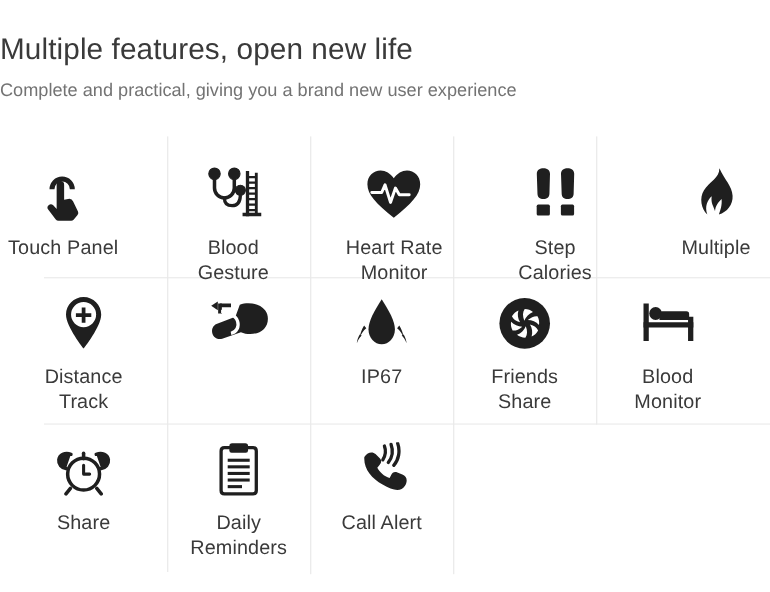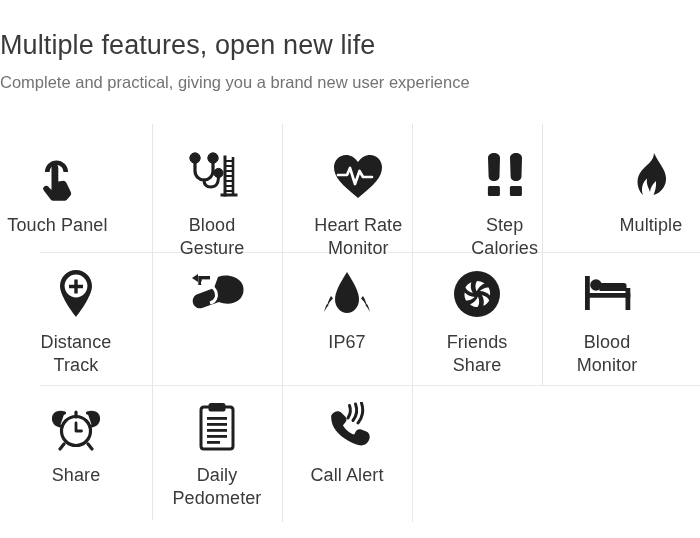--- a/index.html
+++ b/index.html
@@ -285,21 +285,21 @@
             <g fill="#1f1f1f">
               <rect x="10" y="15" width="20" height="2.8"></rect>
               <rect x="10" y="21" width="20" height="2.8"></rect>
               <rect x="10" y="27" width="20" height="2.8"></rect>
               <rect x="10" y="33" width="20" height="2.8"></rect>
               <rect x="10" y="39" width="13" height="2.8"></rect>
             </g>
           </svg>
         </div>
         <div class="cell-label">Daily
-Pedometer</div>
+Reminders</div>
       </div>
 
       <div class="cell">
         <div class="cell-icon">
           <svg width="46" height="50" viewBox="0 0 46 50">
             <path d="M10 10 C14 6 18.5 6.5 20.5 9.5 L23.5 14 C25 16.5 24 18.5 22 20 L19.5 22 C20.5 26 24 31 28.5 33.5 L30.5 31 C32 29 34 28.5 36.5 30 L41 33 C44 35 44.5 39.5 40.5 43.5 C36 48 29 45.5 21 38 C12.5 30 7 20.5 10 10 Z" fill="#1f1f1f" transform="rotate(-12 25 25)"></path>
             <g fill="none" stroke="#1f1f1f" stroke-width="3" stroke-linecap="round">
               <path d="M24 16 C26.5 12 27 7.5 25.5 3.5"></path>
               <path d="M29 18.5 C32.5 14 33.5 7.5 31.5 2"></path>
               <path d="M34 21 C38.5 16 40 8 37.5 1"></path>

